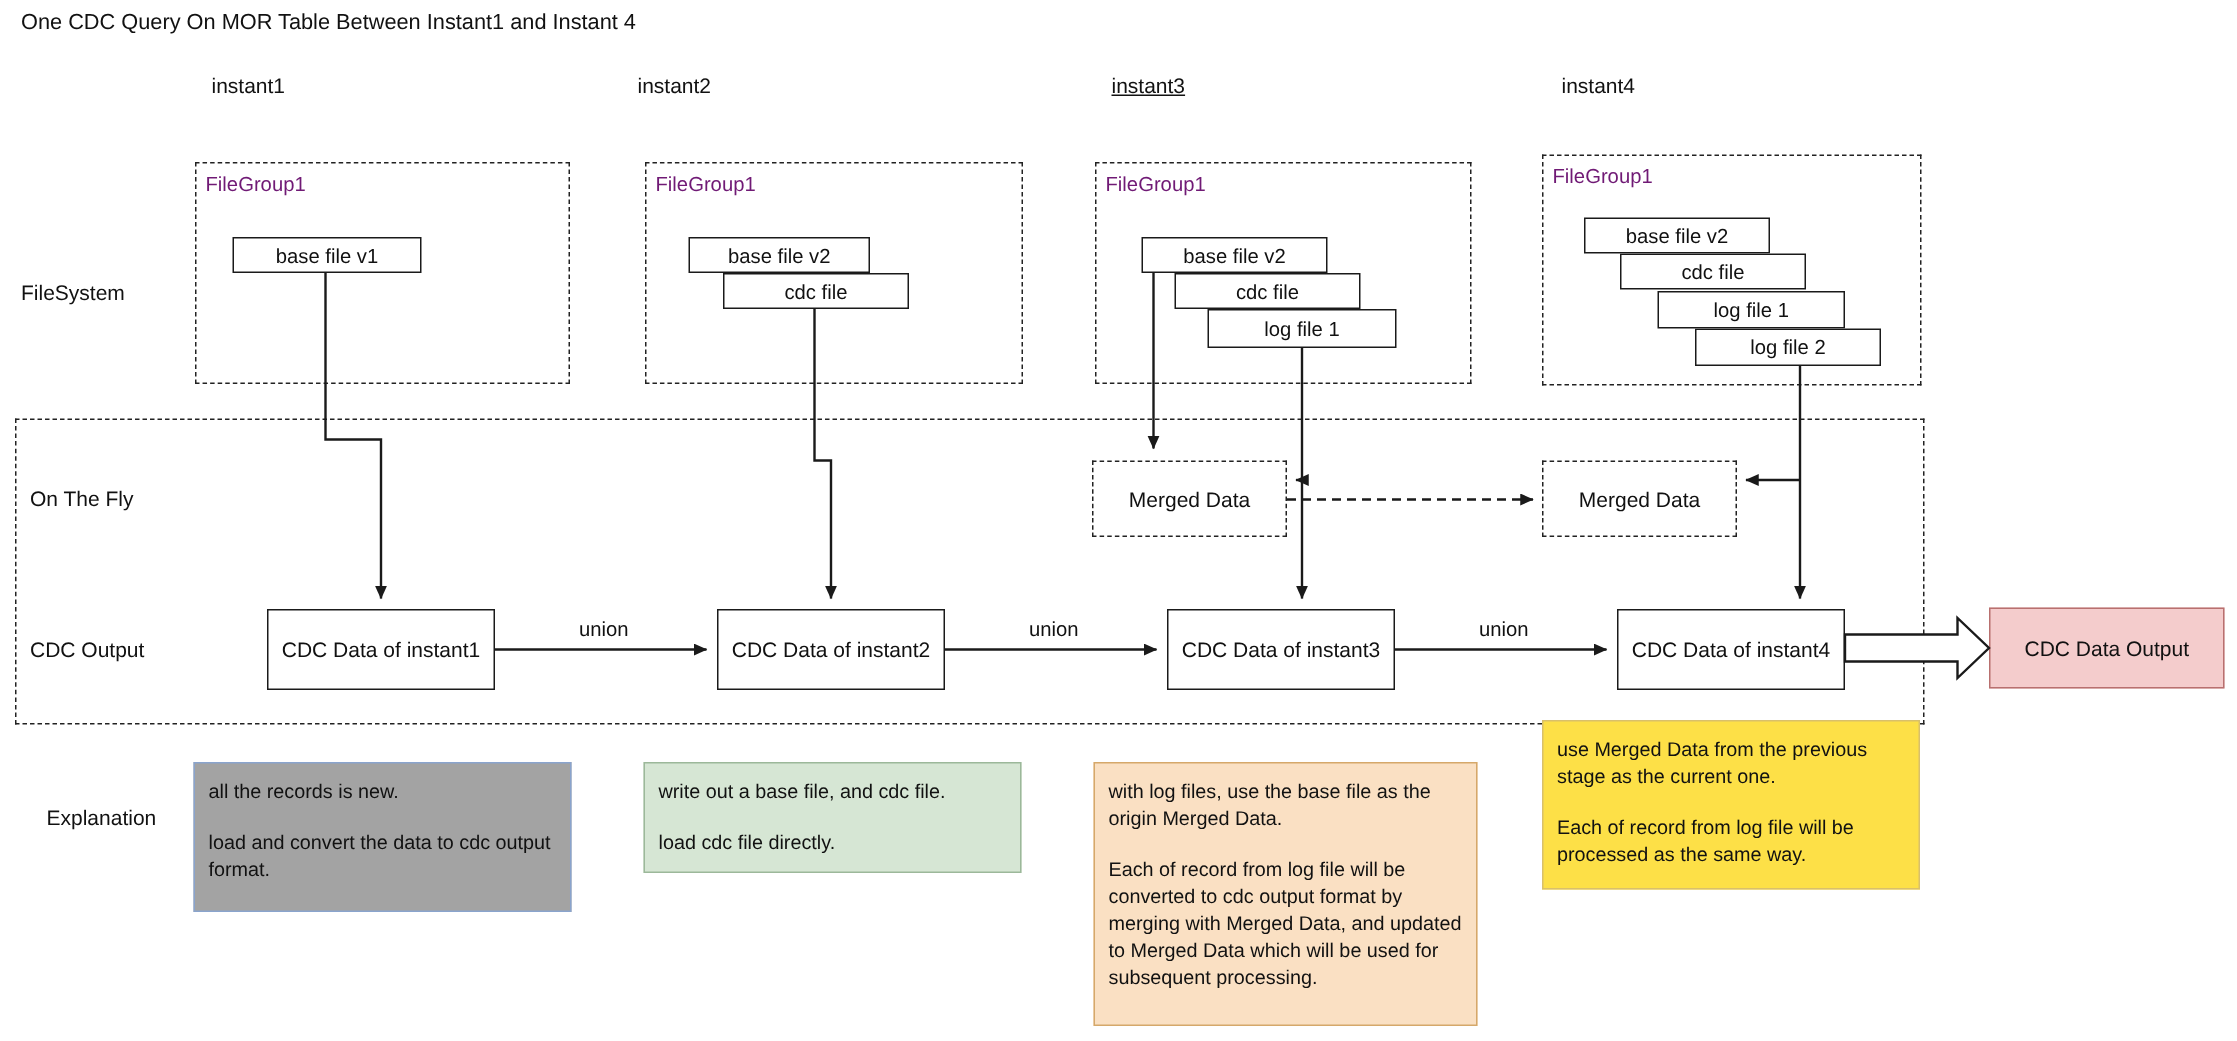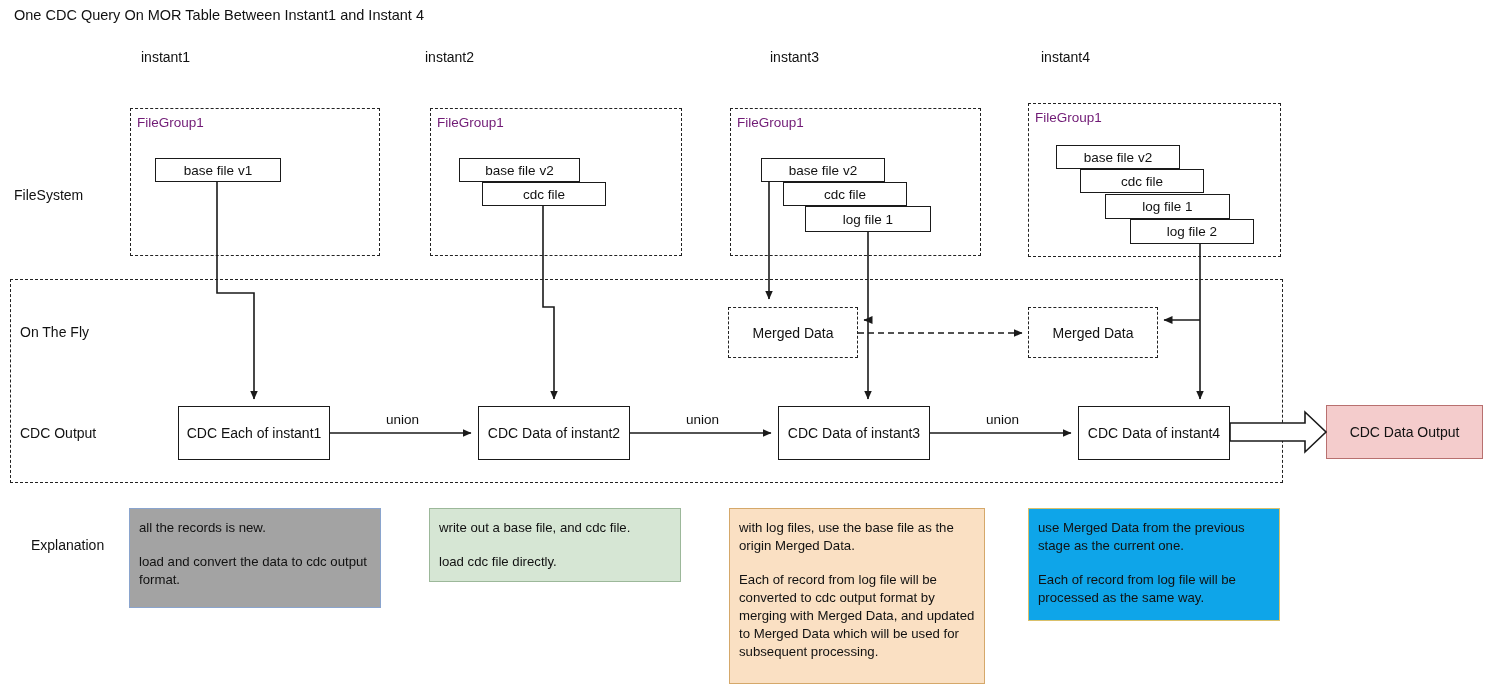--- a/index.html
+++ b/index.html
@@ -46,21 +46,21 @@
 </style>
 </head>
 <body>
 
 <div id="stage">
 
   <div class="abs title">One CDC Query On MOR Table Between Instant1 and Instant 4</div>
 
   <div class="abs colhdr" style="left:141px;top:49px;">instant1</div>
   <div class="abs colhdr" style="left:425px;top:49px;">instant2</div>
-  <div class="abs colhdr" style="left:770px;top:49px;">instant3</div>
+  <div class="abs colhdr" style="left:741px;top:49px;text-decoration:underline;">instant3</div>
   <div class="abs colhdr" style="left:1041px;top:49px;">instant4</div>
 
   <div class="abs rowlbl" style="left:14px;top:187px;">FileSystem</div>
   <div class="abs rowlbl" style="left:20px;top:324px;">On The Fly</div>
   <div class="abs rowlbl" style="left:20px;top:425px;">CDC Output</div>
   <div class="abs rowlbl" style="left:31px;top:537px;">Explanation</div>
 
   <div class="abs dashbox" style="left:10px;top:279px;width:1273px;height:204px;"></div>
 
   <div class="abs dashbox" style="left:130px;top:108px;width:250px;height:148px;">
@@ -86,21 +86,21 @@
   <div class="abs filebox" style="left:805px;top:206px;width:126px;height:26px;">log file 1</div>
 
   <div class="abs filebox" style="left:1056px;top:145px;width:124px;height:24px;">base file v2</div>
   <div class="abs filebox" style="left:1080px;top:169px;width:124px;height:24px;">cdc file</div>
   <div class="abs filebox" style="left:1105px;top:194px;width:125px;height:25px;">log file 1</div>
   <div class="abs filebox" style="left:1130px;top:219px;width:124px;height:25px;">log file 2</div>
 
   <div class="abs mergedbox" style="left:728px;top:307px;width:130px;height:51px;">Merged Data</div>
   <div class="abs mergedbox" style="left:1028px;top:307px;width:130px;height:51px;">Merged Data</div>
 
-  <div class="abs cdcbox" style="left:178px;top:406px;width:152px;height:54px;">CDC Each of instant1</div>
+  <div class="abs cdcbox" style="left:178px;top:406px;width:152px;height:54px;">CDC Data of instant1</div>
   <div class="abs cdcbox" style="left:478px;top:406px;width:152px;height:54px;">CDC Data of instant2</div>
   <div class="abs cdcbox" style="left:778px;top:406px;width:152px;height:54px;">CDC Data of instant3</div>
   <div class="abs cdcbox" style="left:1078px;top:406px;width:152px;height:54px;">CDC Data of instant4</div>
 
   <div class="abs unionlbl" style="left:386px;top:412px;">union</div>
   <div class="abs unionlbl" style="left:686px;top:412px;">union</div>
   <div class="abs unionlbl" style="left:986px;top:412px;">union</div>
 
   <div class="abs outbox" id="outbox" style="left: 1326px; top: 405px; width: 157px; height: 54px; background: rgb(244, 204, 204); border-color: rgb(184, 112, 111);">CDC Data Output</div>
 
@@ -109,21 +109,21 @@
     <p>load and convert the data to cdc output format.</p>
   </div>
   <div class="abs explbox" id="exp1" style="left: 429px; top: 508px; width: 252px; height: 74px; background: rgb(214, 230, 212); border-color: rgb(156, 184, 154);">
     <p>write out a base file, and cdc file.</p>
     <p>load cdc file directly.</p>
   </div>
   <div class="abs explbox" id="exp2" style="left: 729px; top: 508px; width: 256px; height: 176px; background: rgb(250, 224, 195); border-color: rgb(213, 168, 106);">
     <p>with log files, use the base file as the origin Merged Data.</p>
     <p>Each of record from log file will be converted to cdc output format by merging with Merged Data, and updated to Merged Data which will be used for subsequent processing.</p>
   </div>
-  <div class="abs explbox" id="exp3" style="left: 1028px; top: 508px; width: 252px; height: 113px; background: #0ea5e9; border-color: rgb(217, 192, 106);">
+  <div class="abs explbox" id="exp3" style="left: 1028px; top: 480px; width: 252px; height: 113px; background: #fde047; border-color: rgb(217, 192, 106);">
     <p>use Merged Data from the previous stage as the current one.</p>
     <p>Each of record from log file will be processed as the same way.</p>
   </div>
 
   <svg class="overlay" viewBox="0 0 1491 694">
     <defs>
       <marker id="ah" markerWidth="10" markerHeight="10" refX="8.5" refY="4" orient="auto" markerUnits="userSpaceOnUse">
         <path d="M0,0 L9,4 L0,8 z" fill="#1a1a1a"></path>
       </marker>
       <marker id="ahopen" markerWidth="11" markerHeight="10" refX="9.5" refY="4" orient="auto" markerUnits="userSpaceOnUse">

